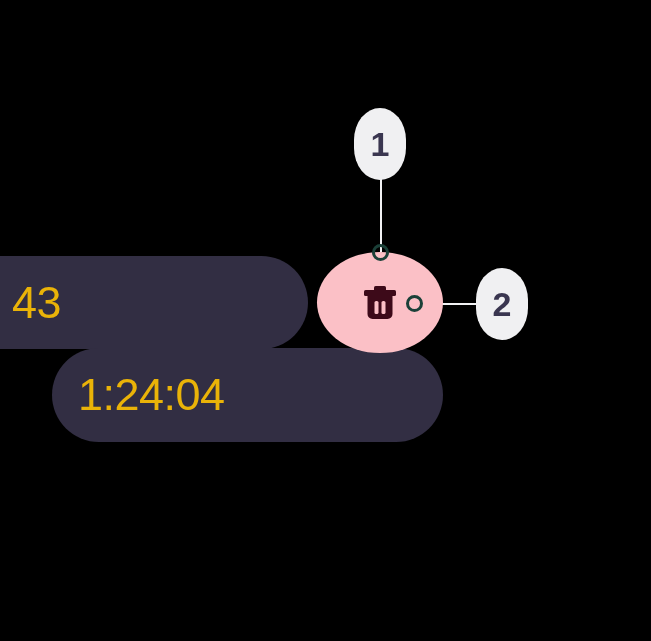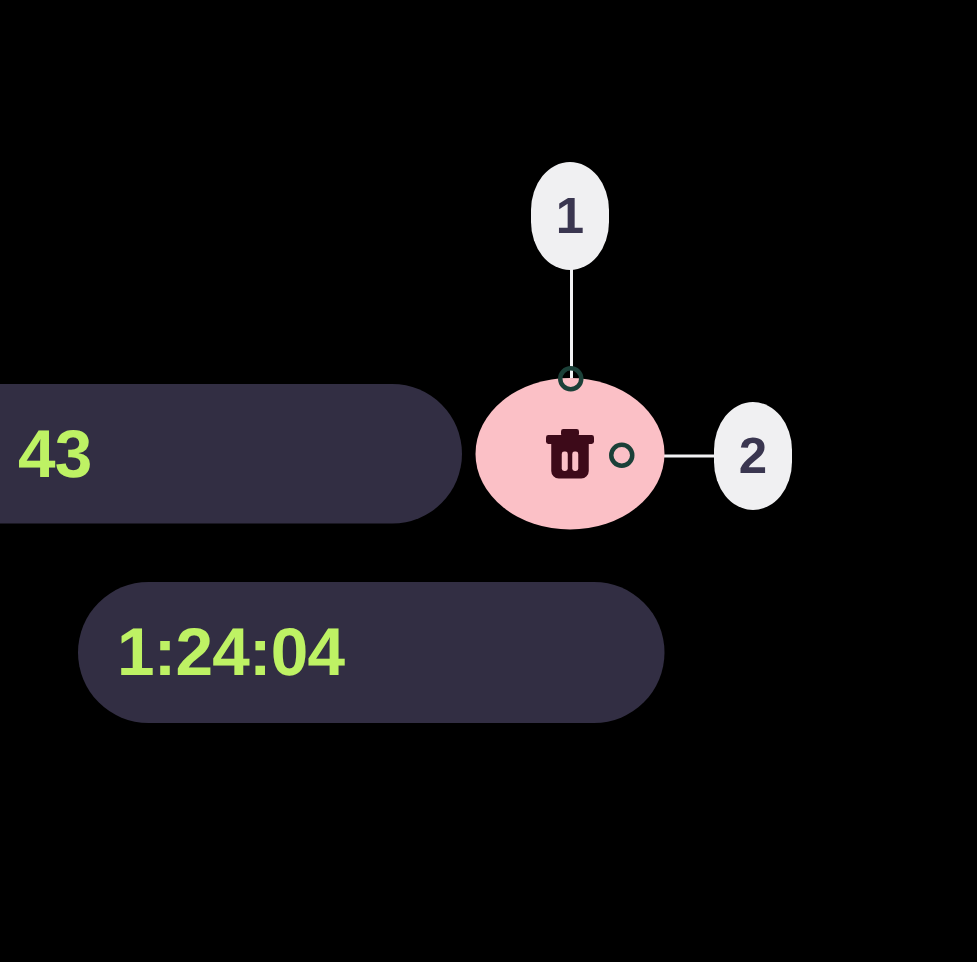--- a/index.html
+++ b/index.html
@@ -23,42 +23,42 @@
   
   .chip {
     position: absolute;
     display: flex;
     align-items: center;
     background: #322E43;
     border-radius: 999px;
     box-sizing: border-box;
   }
   .chip-label {
-    color: #bef264;
-    font-weight: 700;
+    color: #eab308;
+    font-weight: 400;
     letter-spacing: -0.5px;
     white-space: nowrap;
   }
 
   
   #chip-count {
     left: -210px;
     top: 256px;
     width: 518px;
     height: 93px;
     padding-left: 222px;
   }
   #chip-count .chip-label {
     font-size: 45px;
   }
 
   
   #chip-timer {
     left: 52px;
-    top: 388px;
+    top: 348px;
     width: 391px;
     height: 94px;
     padding-left: 26px;
   }
   #chip-timer .chip-label {
     font-size: 45px;
   }
 
   
   #delete-bubble {

